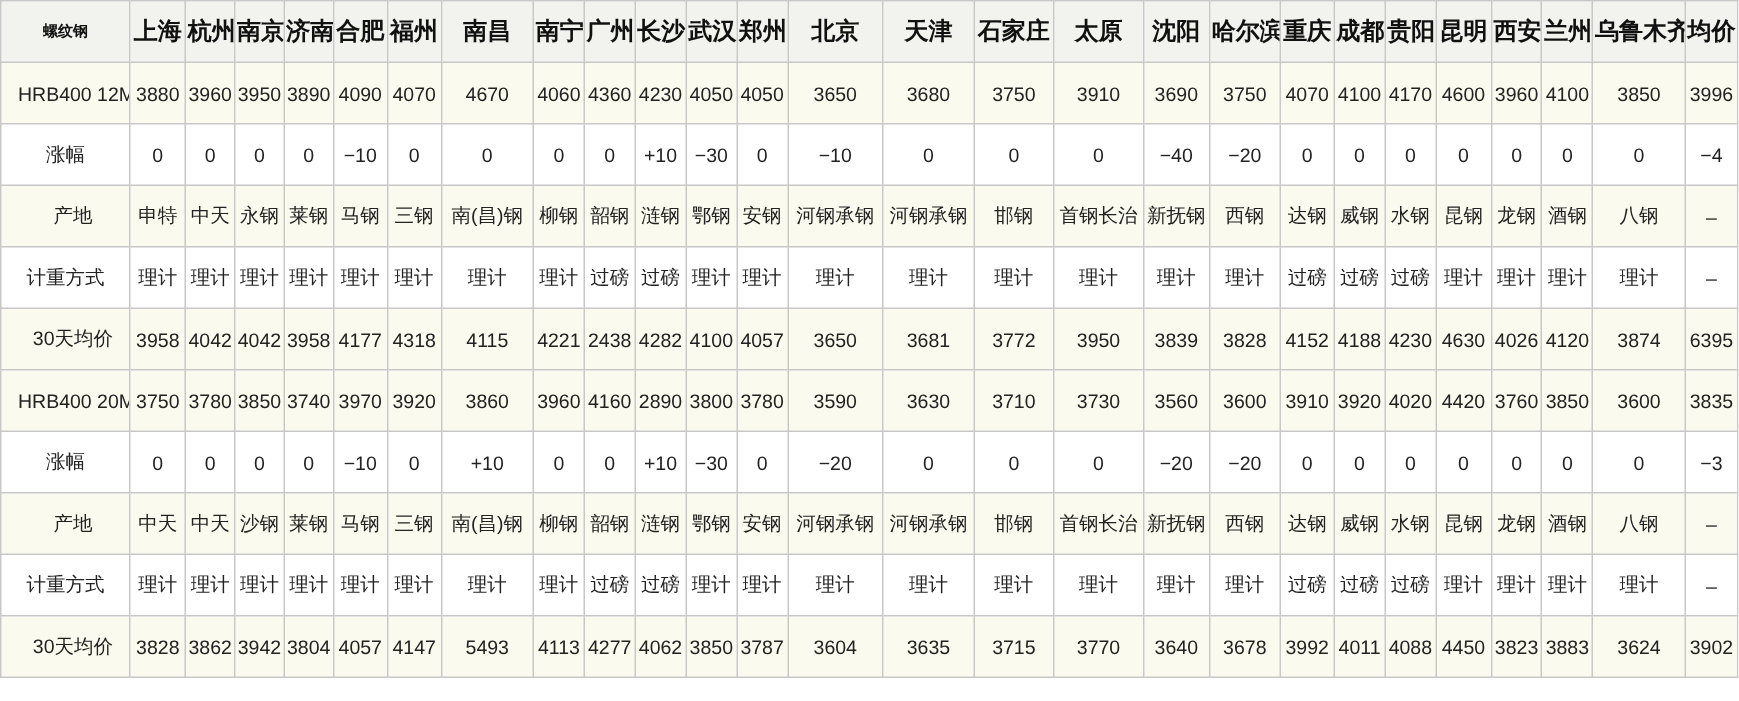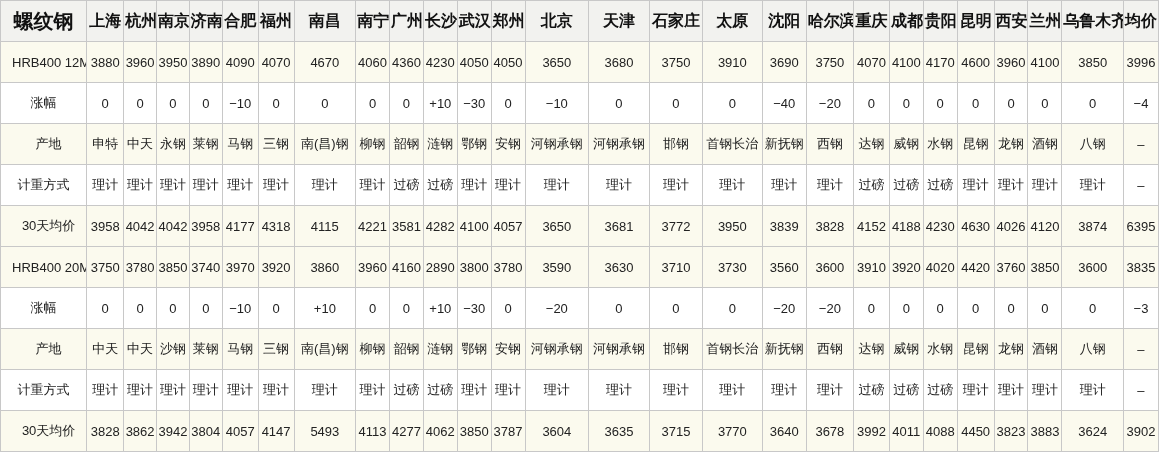--- a/index.html
+++ b/index.html
@@ -30,21 +30,21 @@
     overflow: hidden;
   }
   
   tr.header-row td {
     background: #f2f2ef;
     font-weight: bold;
     font-size: 16px;
     color: #111111;
   }
   tr.header-row td.first-col {
-    font-size: 20px;
+    font-size: 10px;
   }
   
   tr.shaded td {
     background: #fbfaee;
   }
   tr.plain td {
     background: #ffffff;
   }
   
   td.first-col {
@@ -246,21 +246,21 @@
       <tr class="shaded">
         <td class="first-col">30天均价</td>
         <td class="narrow">3958</td>
         <td class="narrow">4042</td>
         <td class="narrow">4042</td>
         <td class="narrow">3958</td>
         <td class="narrow">4177</td>
         <td class="narrow">4318</td>
         <td class="narrow">4115</td>
         <td class="narrow">4221</td>
-        <td class="narrow">3581</td>
+        <td class="narrow">2438</td>
         <td class="narrow">4282</td>
         <td class="narrow">4100</td>
         <td class="narrow">4057</td>
         <td class="narrow">3650</td>
         <td class="narrow">3681</td>
         <td class="narrow">3772</td>
         <td class="narrow">3950</td>
         <td class="narrow">3839</td>
         <td class="narrow">3828</td>
         <td class="narrow">4152</td>

